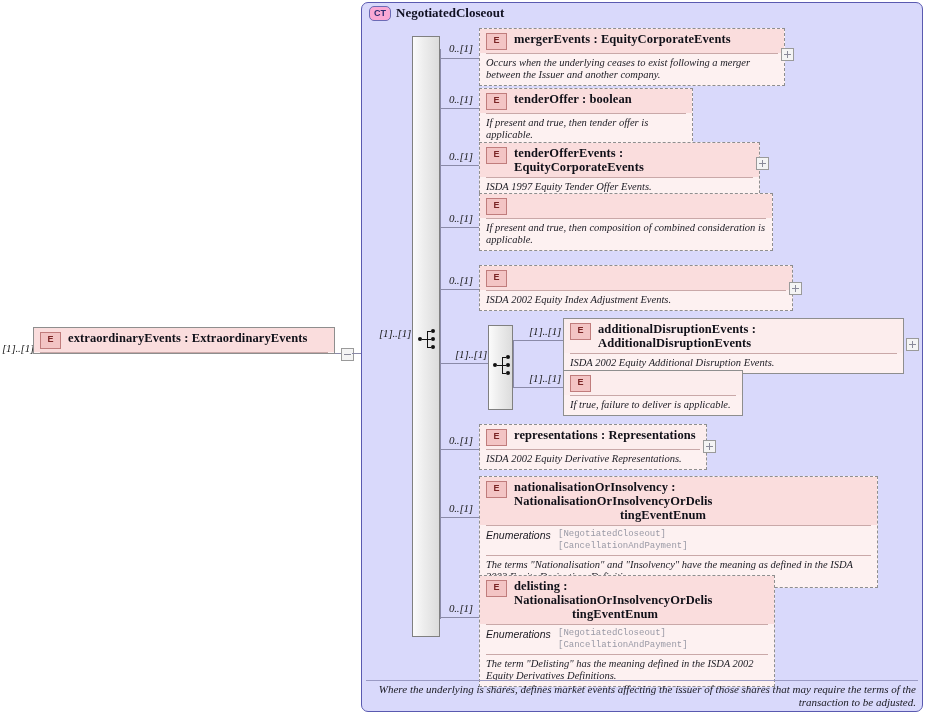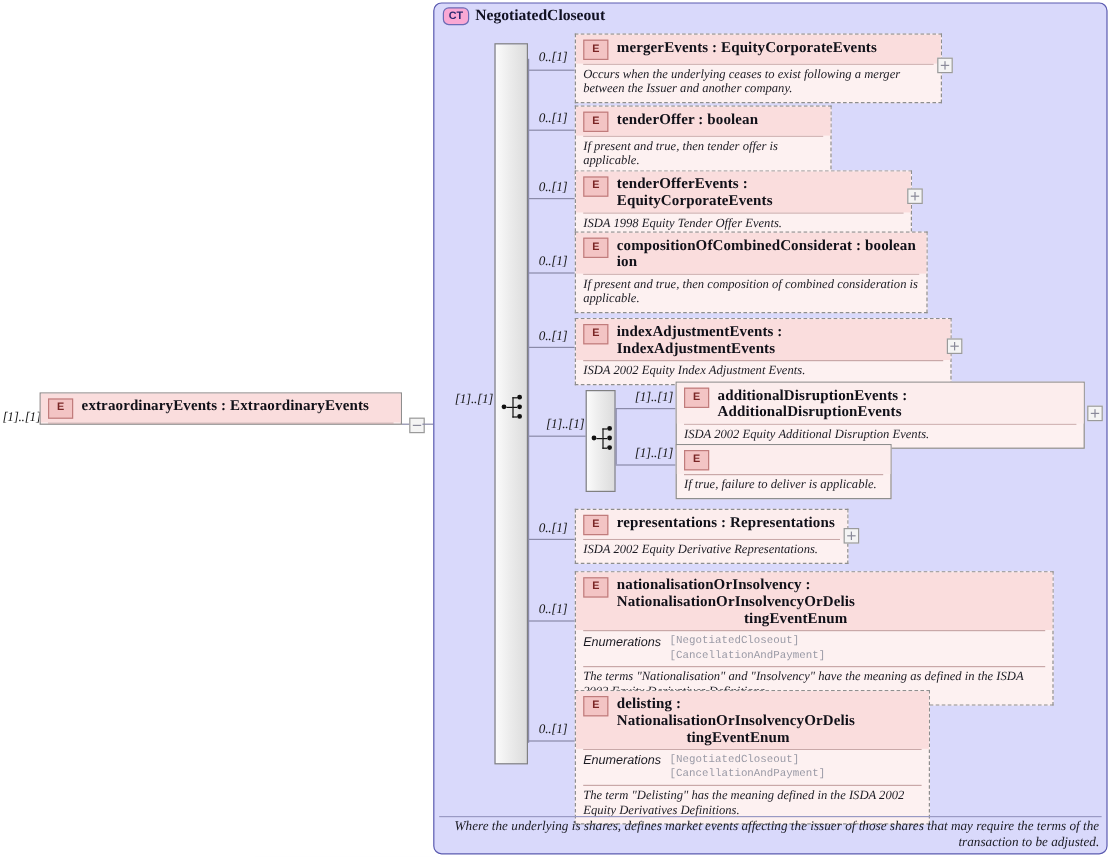--- a/index.html
+++ b/index.html
@@ -262,44 +262,39 @@
 </div>
 
 <div class="ln-h" style="left:440px; top:165px; width:39px;"></div>
 <div class="card" style="left:449px; top:150px;">0..[1]</div>
 <div class="ebox optional" style="left:479px; top:142px; width:281px;">
   <div class="ebox-head">
     <span class="e-badge">E</span>
     <span class="e-name">tenderOfferEvents : EquityCorporateEvents</span>
   </div>
   <div class="ebox-rule"></div>
-  <div class="ebox-doc">ISDA 1998 Equity Tender Offer Events.</div>
+  <div class="ebox-doc">ISDA 1997 Equity Tender Offer Events.</div>
 </div>
 <div class="exp plus" style="left:756px; top:157px;"></div>
 
 <div class="ln-h" style="left:440px; top:227px; width:39px;"></div>
 <div class="card" style="left:449px; top:212px;">0..[1]</div>
 <div class="ebox optional" style="left:479px; top:193px; width:294px;">
   <div class="ebox-head">
     <span class="e-badge">E</span>
-    <span class="e-name wrap2">
-      <span>compositionOfCombinedConsiderat : boolean</span><br>
-      <span>ion</span>
-    </span>
   </div>
   <div class="ebox-rule"></div>
   <div class="ebox-doc">If present and true, then composition of combined consideration is applicable.</div>
 </div>
 
 <div class="ln-h" style="left:440px; top:289px; width:39px;"></div>
 <div class="card" style="left:449px; top:274px;">0..[1]</div>
 <div class="ebox optional" style="left:479px; top:265px; width:314px;">
   <div class="ebox-head">
     <span class="e-badge">E</span>
-    <span class="e-name">indexAdjustmentEvents : IndexAdjustmentEvents</span>
   </div>
   <div class="ebox-rule"></div>
   <div class="ebox-doc">ISDA 2002 Equity Index Adjustment Events.</div>
 </div>
 <div class="exp plus" style="left:789px; top:282px;"></div>
 
 <div class="ln-h" style="left:440px; top:363px; width:48px;"></div>
 <div class="card" style="left:455px; top:348px;">[1]..[1]</div>
 
 <div class="compbar abs" style="left:488px; top:325px; width:25px; height:85px;"></div>

